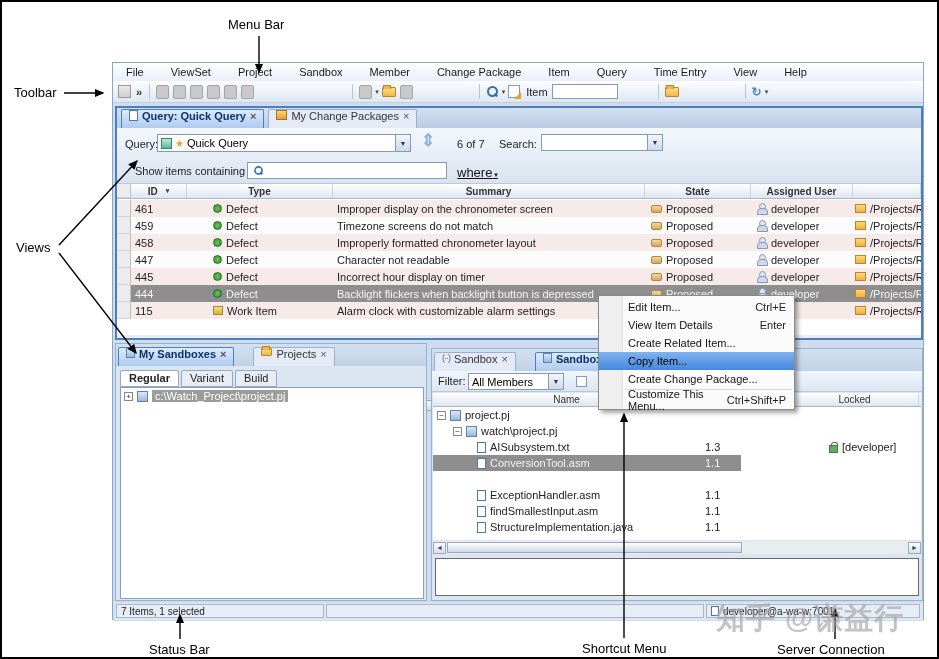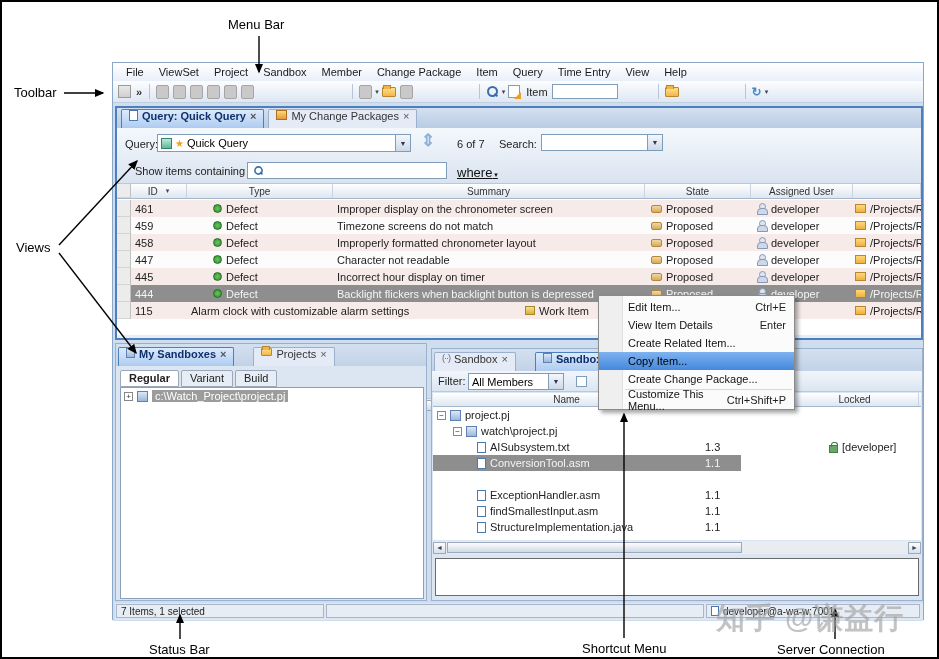--- a/index.html
+++ b/index.html
@@ -7,21 +7,21 @@
   body { font-family:"Liberation Sans", sans-serif; }
   #shot { position:relative; width:939px; height:659px; background:#fff; border:2px solid #000; overflow:hidden; }
 
   
   .ann { position:absolute; font-size:13px; color:#000; z-index:55; white-space:nowrap; }
   .ann-svg { position:absolute; left:0; top:0; z-index:50; pointer-events:none; }
   .watermark { position:absolute; left:714px; top:597px; z-index:60; font-size:29px; font-weight:bold; color:#9f9f9f; opacity:.62; letter-spacing:1px; white-space:nowrap; }
 
   
   .window { position:absolute; left:110px; top:60px; width:812px; height:558px; background:#cfdeee; border:1px solid #8aa6c8; }
-  .menubar { position:absolute; left:0; top:0; width:100%; height:18px; background:linear-gradient(#ffffff,#e9effa); display:flex; align-items:center; padding-left:6px; gap:1px; }
+  .menubar { position:absolute; left:0; top:0; width:100%; height:18px; background:linear-gradient(#ffffff,#e9effa); display:flex; align-items:center; padding-left:6px; gap:13px; }
   .mi { font-size:11px; color:#1a1a1a; padding:2px 7px; cursor:default; }
   .toolbar { position:absolute; left:0; top:18px; width:100%; height:22px; background:linear-gradient(#fdfdfe,#dde7f3); display:flex; align-items:center; padding-left:3px; border-bottom:1px solid #c2cfdf; }
   .sep { width:1px; height:15px; background:#b9c5d4; margin:0 4px; }
   .client { position:absolute; left:0; top:40px; width:100%; height:518px; background:#cfdeee; }
 
   
   .tbdoc { width:13px; height:14px; background:#c9c9c9; border:1px solid #a5a5a5; border-radius:2px; margin:0 2px; }
   .tbviewset { width:13px; height:13px; margin:0 2px; background:linear-gradient(#e8e8e8,#cfcfcf); border:1px solid #9a9a9a; }
   .chev { font-size:11px; font-weight:bold; color:#333; margin:0 3px; }
   .chev::before { content:"»"; }
@@ -58,21 +58,21 @@
   .star::before { content:"★"; }
   .qico { width:11px; height:11px; background:linear-gradient(#bfe8d8,#5fb898); border:1px solid #2f8868; }
   .updn { position:absolute; font-size:17px; font-weight:bold; color:#8fb0d8; }
   .updn::before { content:"⇕"; }
   .searchbox { position:absolute; height:17px; background:#fff; border:1px solid #7f9db9; display:flex; align-items:center; padding-left:2px; }
   .where { position:absolute; font-size:13px; color:#111; text-decoration:underline; }
   .where::after { content:" ▾"; font-size:7px; }
 
   
   .itable { position:absolute; left:0; top:76px; width:804px; height:151px; background:#fff; }
-  .thead { position:absolute; left:0; top:0; width:100%; height:15px; display:flex; background:linear-gradient(#ffffff,#dde6f1); border-bottom:1px solid #a8b8cc; font-size:10px; color:#333; }
+  .thead { position:absolute; left:0; top:0; width:100%; height:15px; display:flex; background:linear-gradient(#ffffff,#dde6f1); border-bottom:1px solid #a8b8cc; font-size:10px; color:#333;font-weight:bold; }
   .thead .c { border-right:1px solid #c8d4e2; display:flex; align-items:center; justify-content:center; }
   .sortarr::after { content:"▾"; font-size:7px; margin-left:4px; color:#446; }
   .trow { position:absolute; left:0; width:100%; height:17px; display:flex; font-size:11px; color:#222; }
   .trow.pink { background:#f7ebea; }
   .trow.white { background:#fdfcfc; }
   .trow.sel { background:#8e8e8e; color:#f4f4f4; }
   .c { display:flex; align-items:center; gap:4px; overflow:hidden; white-space:nowrap; }
   .c.handle { width:14px; background:#ececec; border-right:1px solid #c0c0c0; border-bottom:1px solid #d4d4d4; }
   .c.id { width:56px; padding-left:4px; }
   .c.type { width:146px; padding-left:26px; }
@@ -387,25 +387,25 @@
               <span>developer</span>
             </span>
           <span class="c project">
               <i class="icon-folder"></i>
               <span>/Projects/Re</span>
             </span>
         </div>
         <div class="trow pink noicon" style="top:118px">
           <span class="c handle"></span>
           <span class="c id">115</span>
-          <span class="c summary">Alarm clock with customizable alarm settings</span>
           <span class="c type">
               <i class="icon-work" style="visibility:visible"></i>
               <span>Work Item</span>
             </span>
+          <span class="c summary">Alarm clock with customizable alarm settings</span>
           <span class="c state">
               <i class="icon-state"></i>
               <span></span>
             </span>
           <span class="c assigned">
               <i class="icon-person"></i>
               <span></span>
             </span>
           <span class="c project">
               <i class="icon-folder" style="visibility:visible"></i>

